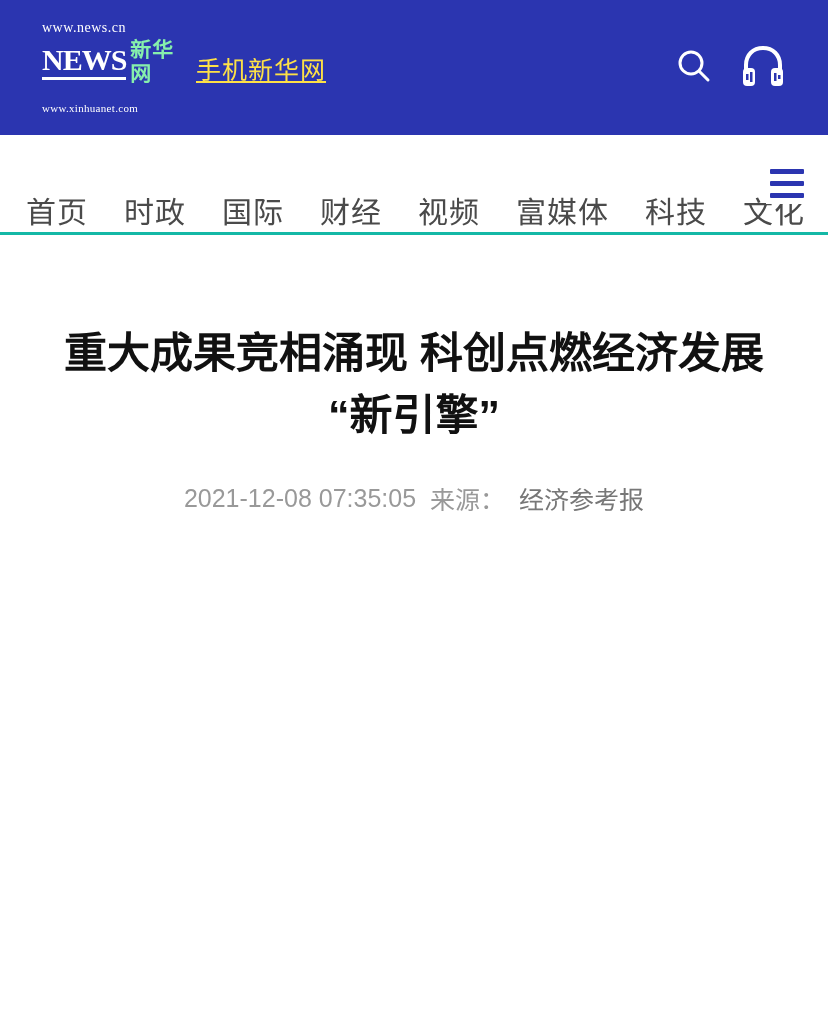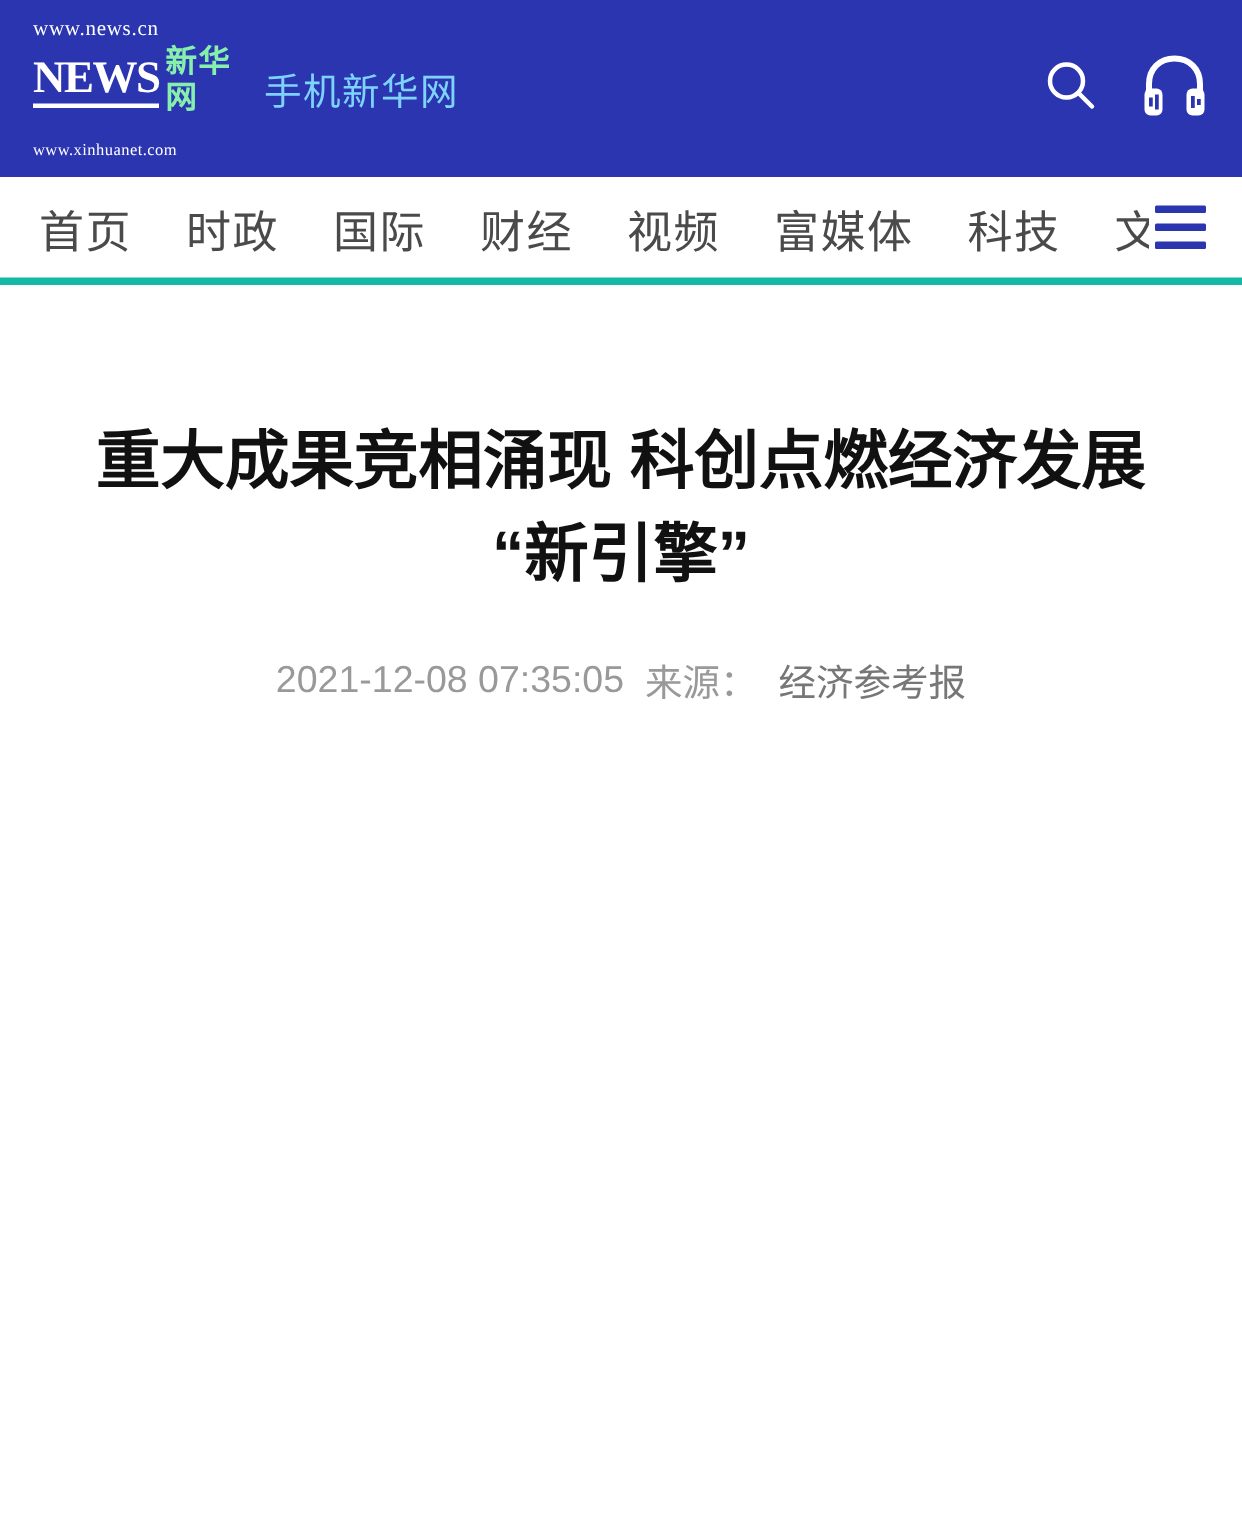--- a/index.html
+++ b/index.html
@@ -10,25 +10,25 @@
   body {
     width: 828px;
     height: 1014px;
     font-family: "Liberation Sans", "DejaVu Sans", sans-serif;
     overflow: hidden;
   }
 
   
   .header {
     position: relative;
-    height: 118px;
+    height: 135px;
     background: #2b35b0;
     display: flex;
     align-items: center;
-    padding: 0 22px;
+    padding: 0 42px;
     box-sizing: border-box;
   }
   .logo-block {
     display: flex;
     flex-direction: column;
     justify-content: center;
     align-items: flex-start;
     width: 136px;
   }
   .logo-top {
@@ -63,25 +63,26 @@
   }
   .logo-url {
     font-size: 11px;
     color: #ffffff;
     font-family: "Liberation Serif", serif;
     line-height: 14px;
     margin-top: 15px;
     letter-spacing: 0.3px;
   }
   .site-name {
-    color: #7dd3fc;
+    color: #fde047;
     font-size: 25px;
     margin-left: 18px;
     letter-spacing: 1px;
     white-space: nowrap;
+    text-decoration: underline;
   }
   .header-right {
     margin-left: auto;
     display: flex;
     align-items: center;
     gap: 26px;
   }
   .icon-btn {
     display: flex;
     align-items: center;
@@ -91,27 +92,27 @@
   .pc-label {
     color: #ffffff;
     font-size: 27px;
     letter-spacing: 0.5px;
     white-space: nowrap;
   }
 
   
   .nav {
     position: relative;
-    height: 72px;
+    height: 100px;
     background: #ffffff;
     display: flex;
-    align-items: center;
+    align-items: flex-end;
     padding-left: 26px;
     box-sizing: border-box;
-    border-bottom: 5px solid #14b8a6;
+    border-bottom: 3px solid #14b8a6;
     overflow: hidden;
   }
   .nav-item {
     font-size: 30px;
     color: #4a4a4a;
     margin-right: 36px;
     white-space: nowrap;
     letter-spacing: 1px;
   }
   .nav-menu {

